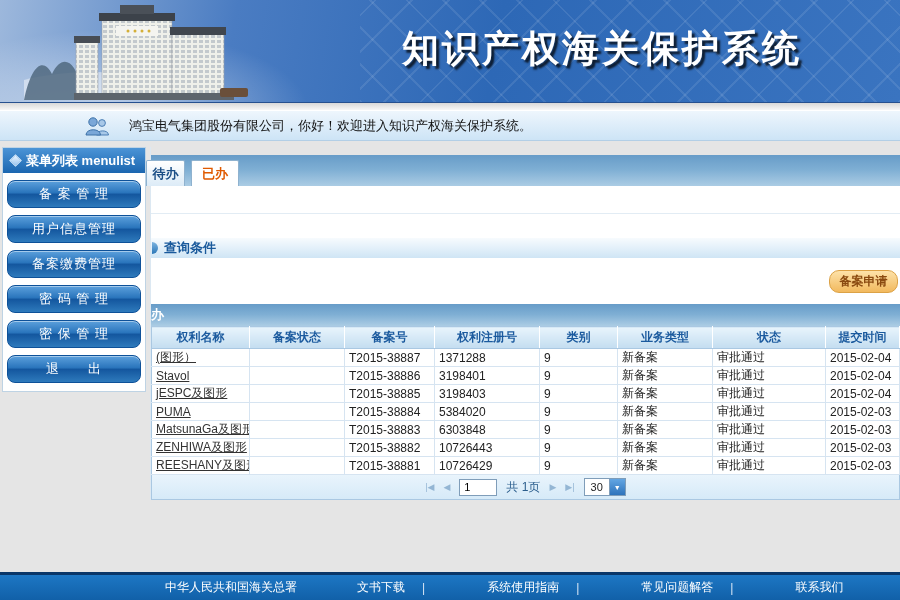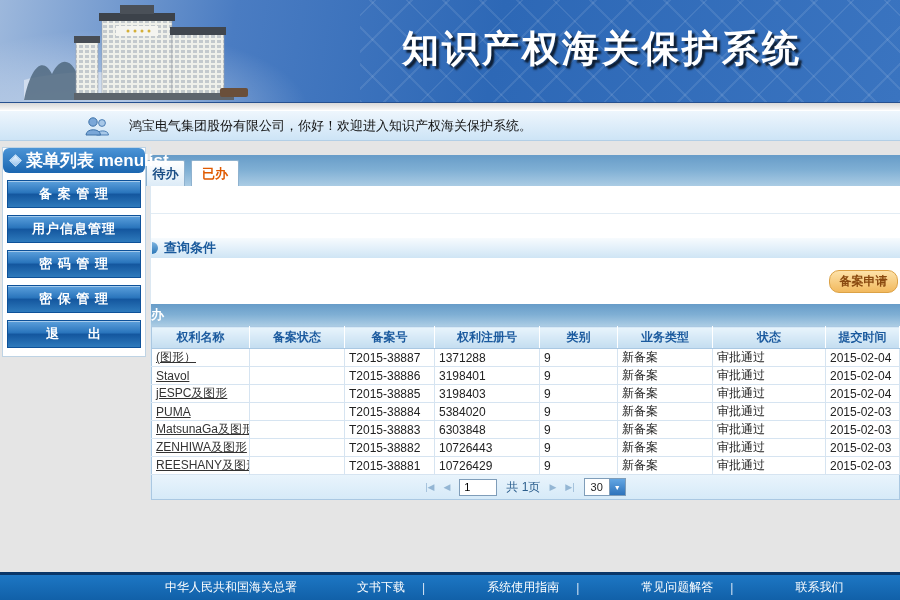--- a/index.html
+++ b/index.html
@@ -38,33 +38,33 @@
   }
 
   
   .sidebar {
     position:absolute; left:2px; top:147px; width:144px; z-index:5;
     background:#fff; border:1px solid #bed3e4; padding-bottom:8px;
   }
   .sidebar-header {
     height:25px; display:flex; align-items:center; gap:6px; padding-left:8px;
     background:linear-gradient(#4b94d6,#1b66b0);
-    color:#fff; font-size:17px; font-weight:bold; white-space:nowrap;border-radius:6px;
+    color:#fff; font-size:13px; font-weight:bold; white-space:nowrap;
   }
   .diamond {
     width:9px; height:9px; transform:rotate(45deg); flex:0 0 auto;
     background:linear-gradient(135deg,#eaf5ff,#9cc6ef); border:1px solid #dcefff;
   }
   .menu-btn {
     display:flex; align-items:center; justify-content:center;
     width:134px; height:28px; margin:7px auto 0;
-    border:1px solid #0d5199; border-radius:0;
+    border:1px solid #0d5199; border-radius:8px;
     background:linear-gradient(180deg,#5ca0dc 0%, #2b76bd 44%, #14579f 52%, #2e7abc 100%);
     box-shadow:inset 0 1px 0 rgba(255,255,255,.45);
-    color:#fff; font-size:13px; font-weight:bold; letter-spacing:1px;
+    color:#fff; font-size:13px; font-weight:normal; letter-spacing:1px;
     cursor:pointer; font-family:inherit;
   }
 
   
   .content { position:absolute; left:150px; top:147px; width:750px; z-index:1;
     border-left:1px solid #dce8f2; }
 
   .tab-band {
     margin-top:8px; height:31px; position:relative;
     background:linear-gradient(180deg,#679cc8 0%, #7fafd4 48%, #abccE4 100%);
@@ -198,20 +198,21 @@
     <span>鸿宝电气集团股份有限公司，你好！欢迎进入知识产权海关保护系统。</span>
   </div>
 
   <div class="sidebar">
     <div class="sidebar-header">
       <span class="diamond"></span>
       <span>菜单列表 menulist</span>
     </div>
     <button class="menu-btn">备 案 管 理</button>
     <button class="menu-btn">用户信息管理</button>
+    <button class="menu-btn">备案缴费管理</button>
     <button class="menu-btn">密 码 管 理</button>
     <button class="menu-btn">密 保 管 理</button>
     <button class="menu-btn">退　　出</button>
   </div>
 
   <div class="content">
 
     <div class="tab-band">
       <div class="tab tab-daiban">待办</div>
       <div class="tab tab-yiban">已办</div>

